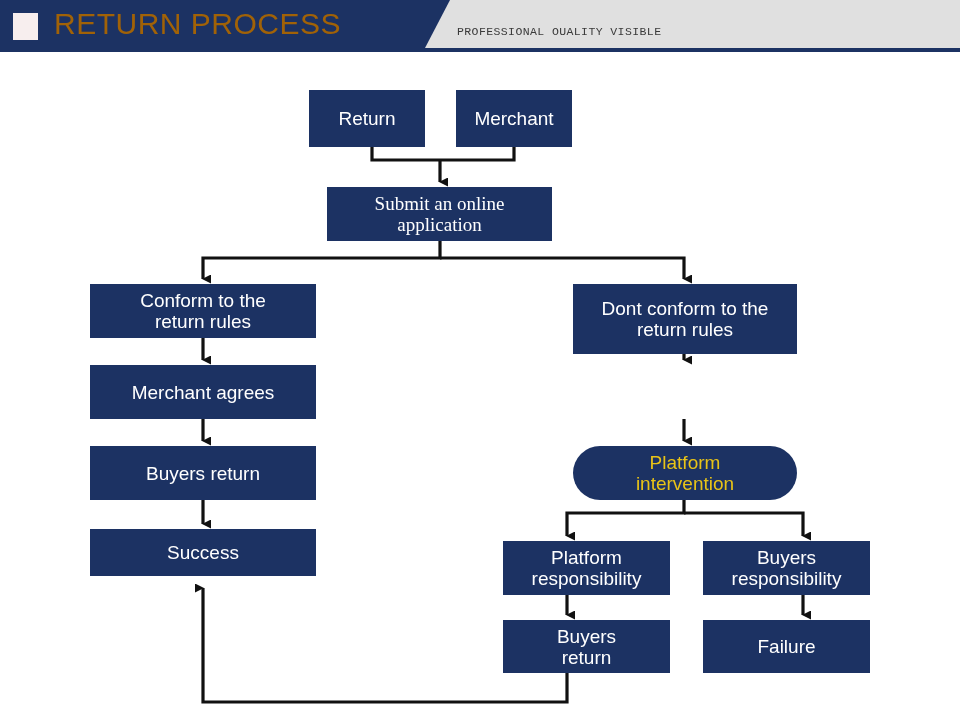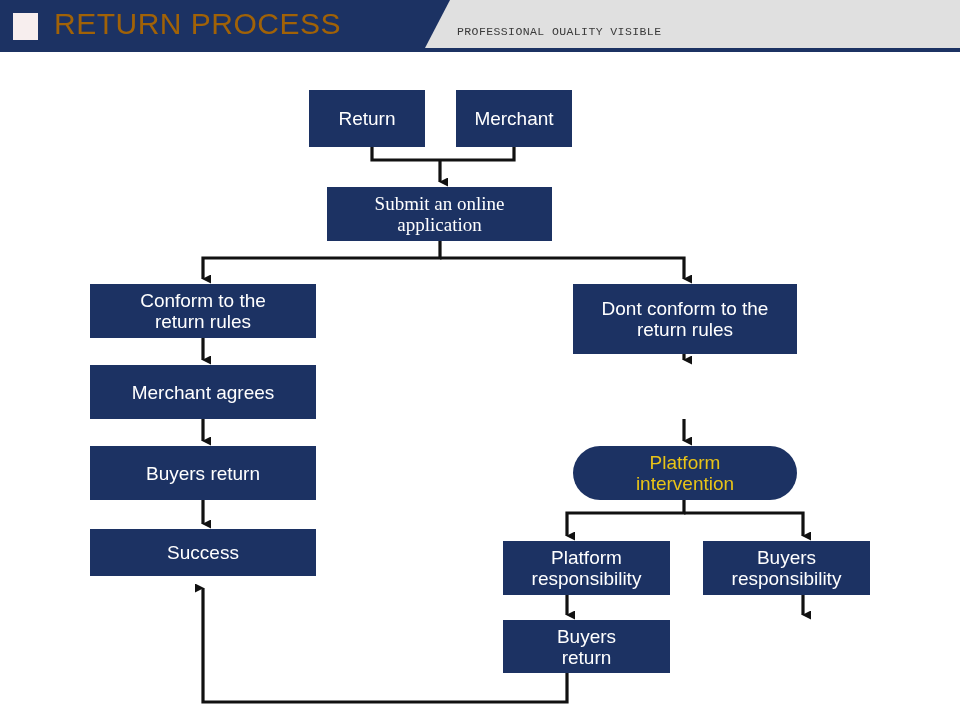--- a/index.html
+++ b/index.html
@@ -212,13 +212,16 @@
   <div class="node" style="left:703px; top:541px; width:167px; height:54px;">
     <span class="node-label">Buyers
 responsibility</span>
   </div>
 
   <div class="node" style="left:503px; top:620px; width:167px; height:53px;">
     <span class="node-label">Buyers
 return</span>
   </div>
 
+  <div class="node" style="left:703px; top:620px; width:167px; height:53px;">
+    <span class="node-label">Failure</span>
+  </div>
 </div>
 
 </body></html>

